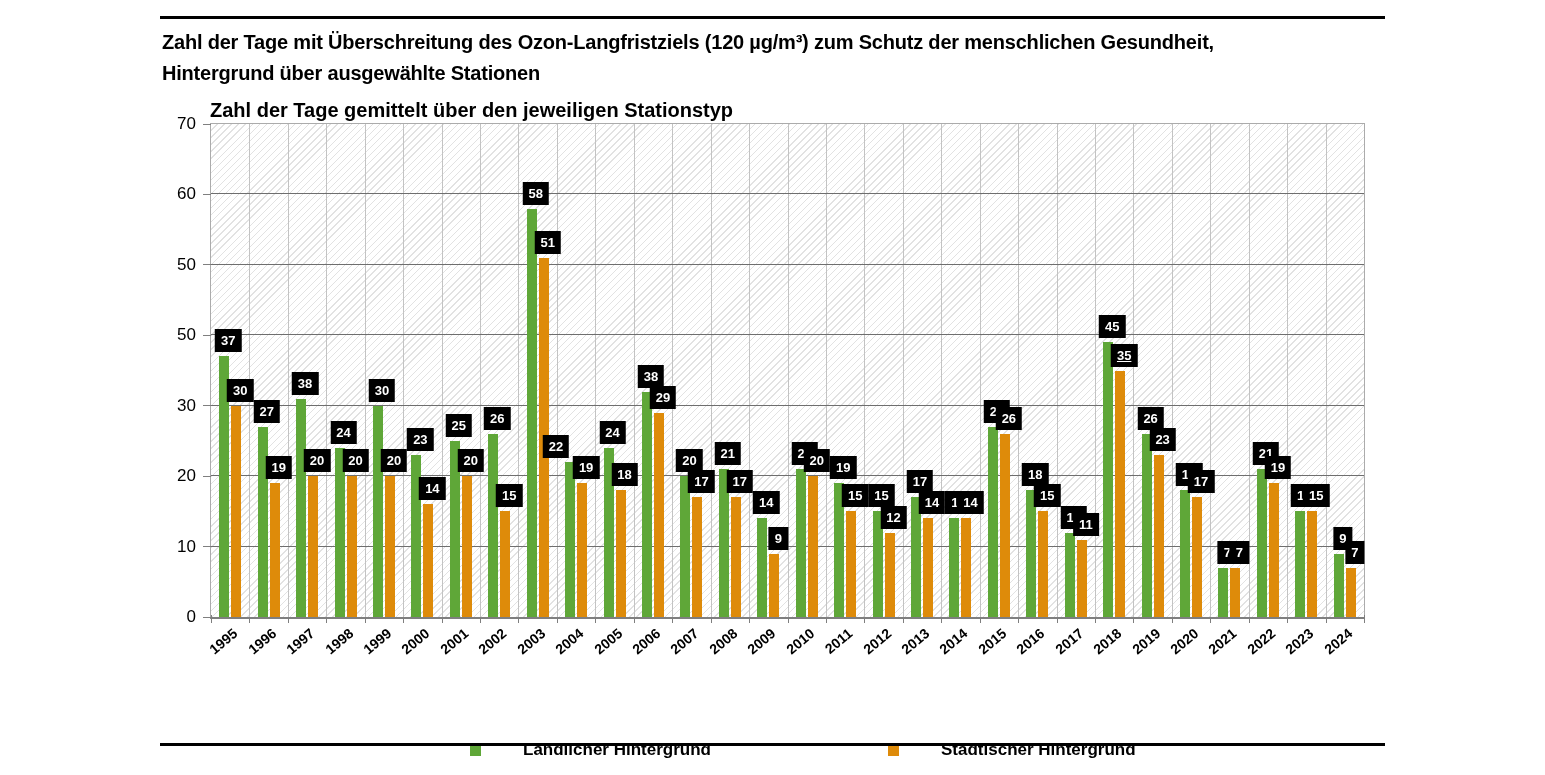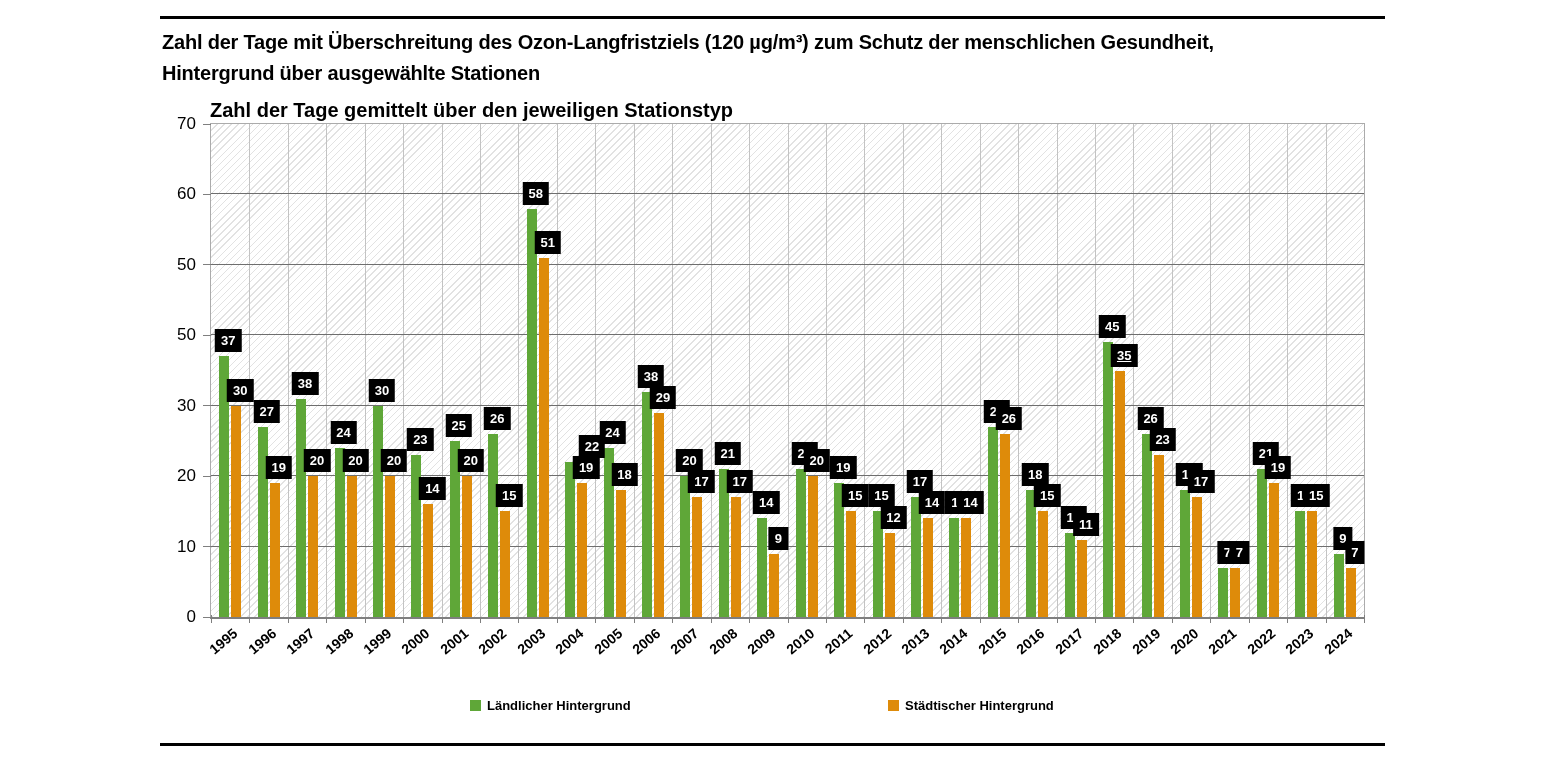--- a/index.html
+++ b/index.html
@@ -20,21 +20,21 @@
   .xtick{position:absolute;top:491px;width:1px;height:8px;background:#7f7f7f;}
   .ylabel{position:absolute;left:-85px;width:70px;text-align:right;font-size:17px;line-height:20px;}
   .xlabel{position:absolute;top:501px;width:150px;text-align:right;font-size:14px;font-weight:bold;
     transform-origin:100% 0;transform:rotate(-40deg);white-space:nowrap;}
   .bar{position:absolute;bottom:0;width:10px;z-index:2;}
   .dlabel{position:absolute;transform:translateX(-50%);background:#000;color:#fff;
     font-size:13px;font-weight:bold;line-height:16px;padding:4px 6px 3px 6px;white-space:nowrap;z-index:3;}
   .annotation{position:absolute;top:6px;right:11px;background:#000;color:#fff;font-size:13.5px;
     font-weight:bold;line-height:21px;padding:7px 12px 8px 12px;z-index:4;}
   
-  .legend-item{position:absolute;top:698px;display:flex;align-items:center;font-size:13px;font-weight:bold;}
+  .legend-item{position:absolute;top:740px;display:flex;align-items:center;font-size:17px;font-weight:bold;gap:36px;}
   .legend-swatch{display:inline-block;width:11px;height:11px;margin-right:6px;}
   .source{position:absolute;left:160px;top:750px;width:1213px;text-align:right;
     font-family:"Liberation Serif",serif;font-size:13.5px;}
 </style>
 </head>
 <body>
 
 <div class="figure">
   <div class="rule rule-top"></div>
 
@@ -168,21 +168,21 @@
       <div class="dlabel" style="left: 286.25px; bottom: 187.114px;">26</div>
       <div class="dlabel" style="left: 298.25px; bottom: 109.643px;">15</div>
       <div class="xlabel" style="left: 138.25px;">2002</div>
       <div class="bar" style="left: 315.683px; height: 408.486px; background: rgb(95, 167, 56);"></div>
       <div class="bar" style="left: 327.683px; height: 359.186px; background: rgb(222, 139, 10);"></div>
       <div class="dlabel" style="left: 324.683px; bottom: 412.486px;">58</div>
       <div class="dlabel" style="left: 336.683px; bottom: 363.186px;">51</div>
       <div class="xlabel" style="left: 176.683px;">2003</div>
       <div class="bar" style="left: 354.117px; height: 154.943px; background: rgb(95, 167, 56);"></div>
       <div class="bar" style="left: 366.117px; height: 133.814px; background: rgb(222, 139, 10);"></div>
-      <div class="dlabel" style="left: 381px; bottom: 158.943px;">22</div>
+      <div class="dlabel" style="left: 345px; bottom: 158.943px;">22</div>
       <div class="dlabel" style="left: 375.117px; bottom: 137.814px;">19</div>
       <div class="xlabel" style="left: 215.117px;">2004</div>
       <div class="bar" style="left: 392.55px; height: 169.029px; background: rgb(95, 167, 56);"></div>
       <div class="bar" style="left: 404.55px; height: 126.771px; background: rgb(222, 139, 10);"></div>
       <div class="dlabel" style="left: 401.55px; bottom: 173.029px;">24</div>
       <div class="dlabel" style="left: 413.55px; bottom: 130.771px;">18</div>
       <div class="xlabel" style="left: 253.55px;">2005</div>
       <div class="bar" style="left: 430.983px; height: 225.371px; background: rgb(95, 167, 56);"></div>
       <div class="bar" style="left: 442.983px; height: 204.243px; background: rgb(222, 139, 10);"></div>
       <div class="dlabel" style="left: 439.983px; bottom: 229.371px;">38</div>

